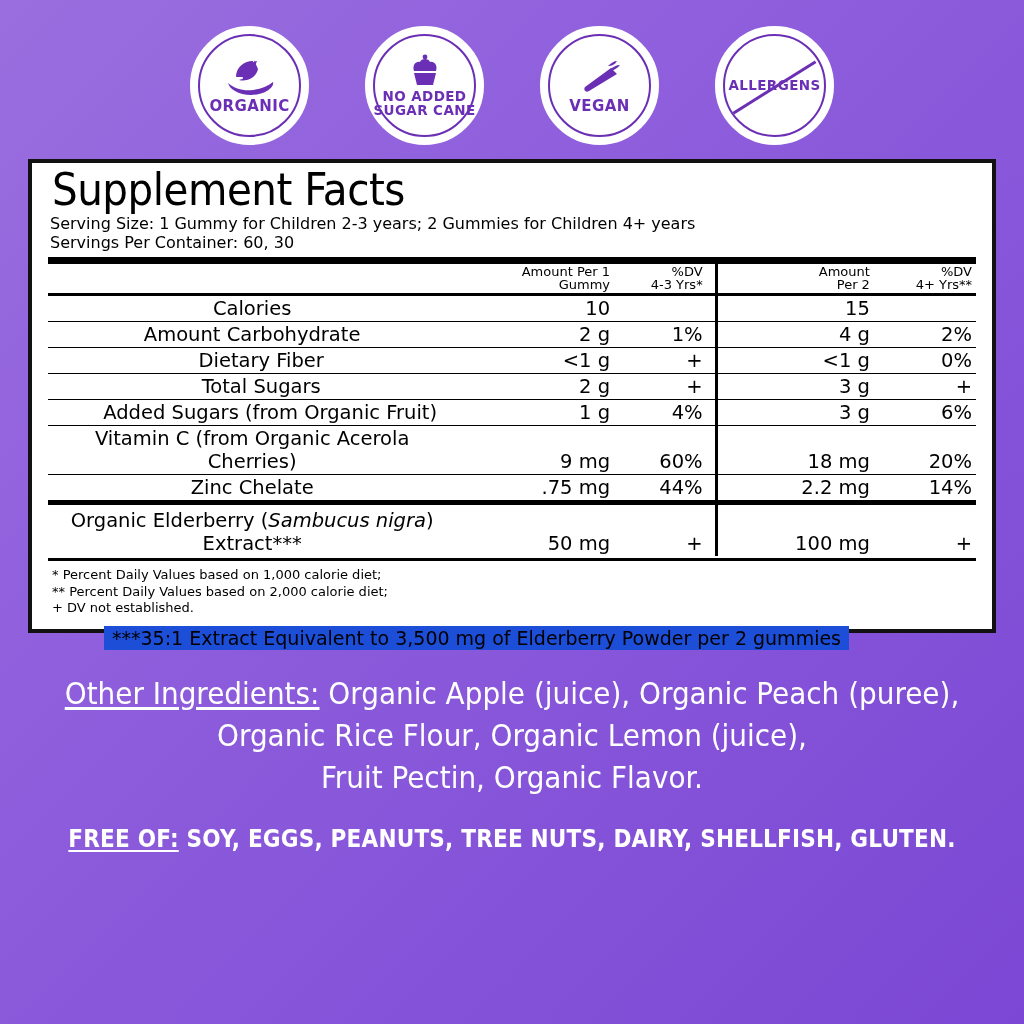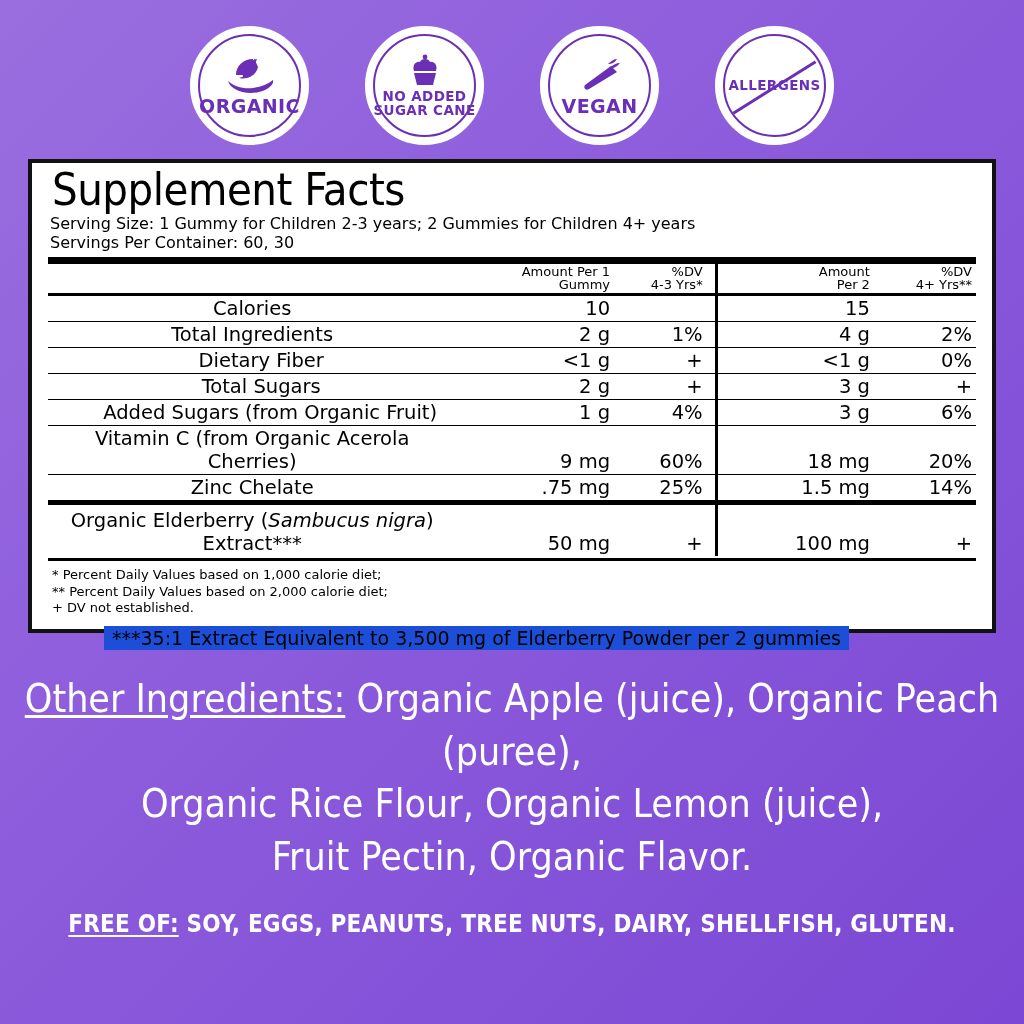--- a/index.html
+++ b/index.html
@@ -50,21 +50,21 @@
   }
   .badge .glyph {
     display: flex;
     align-items: center;
     justify-content: center;
     margin-bottom: 2px;
   }
   .badge .blabel {
     color: #6b2fb5;
     font-weight: bold;
-    font-size: 19px;
+    font-size: 15px;
     letter-spacing: 0.4px;
     text-align: center;
     line-height: 1.02;
     font-family: "DejaVu Sans", sans-serif;
   }
   .badge .blabel.small {
     font-size: 13.5px;
   }
   .badge .strike {
     position: absolute;
@@ -155,21 +155,21 @@
     font-size: 19px;
     white-space: nowrap;
     color: #000;
   }
 
   
   .other {
     margin-top: 40px;
     text-align: center;
     color: #ffffff;
-    font-size: 39px;
+    font-size: 31px;
     line-height: 1.35;
     padding: 0 24px;
     font-family: "DejaVu Sans Condensed", "DejaVu Sans", sans-serif;
   }
   .other .ul {
     text-decoration: underline;
     text-underline-offset: 3px;
   }
   .freeof {
     margin-top: 26px;
@@ -272,21 +272,21 @@
 
       <tr class="rowline" style="border-top:3.5px solid #000;">
         <td class="col-name">Calories</td>
         <td class="col-amt1">10</td>
         <td class="col-dv1 vline"></td>
         <td class="col-amt2">15</td>
         <td class="col-dv2"></td>
       </tr>
 
       <tr class="rowline">
-        <td class="col-name">Total Ingredients</td>
+        <td class="col-name">Amount Carbohydrate</td>
         <td class="col-amt1">2 g</td>
         <td class="col-dv1 vline">1%</td>
         <td class="col-amt2">4 g</td>
         <td class="col-dv2">2%</td>
       </tr>
 
       <tr class="rowline">
         <td class="col-name indent1">Dietary Fiber</td>
         <td class="col-amt1">&lt;1 g</td>
         <td class="col-dv1 vline">+</td>
@@ -314,22 +314,22 @@
         <td class="col-name">Vitamin C (from Organic Acerola Cherries)</td>
         <td class="col-amt1">9 mg</td>
         <td class="col-dv1 vline">60%</td>
         <td class="col-amt2">18 mg</td>
         <td class="col-dv2">20%</td>
       </tr>
 
       <tr class="rowline">
         <td class="col-name">Zinc Chelate</td>
         <td class="col-amt1">.75 mg</td>
-        <td class="col-dv1 vline">25%</td>
-        <td class="col-amt2">1.5 mg</td>
+        <td class="col-dv1 vline">44%</td>
+        <td class="col-amt2">2.2 mg</td>
         <td class="col-dv2">14%</td>
       </tr>
 
       <tr style="border-top:5px solid #000;">
         <td class="col-name" style="padding-top:4px;">
           <span>Organic Elderberry (</span><span class="ital">Sambucus nigra</span><span>) Extract***</span>
         </td>
         <td class="col-amt1" style="padding-top:4px;">50 mg</td>
         <td class="col-dv1 vline" style="padding-top:4px;">+</td>
         <td class="col-amt2" style="padding-top:4px;">100 mg</td>

